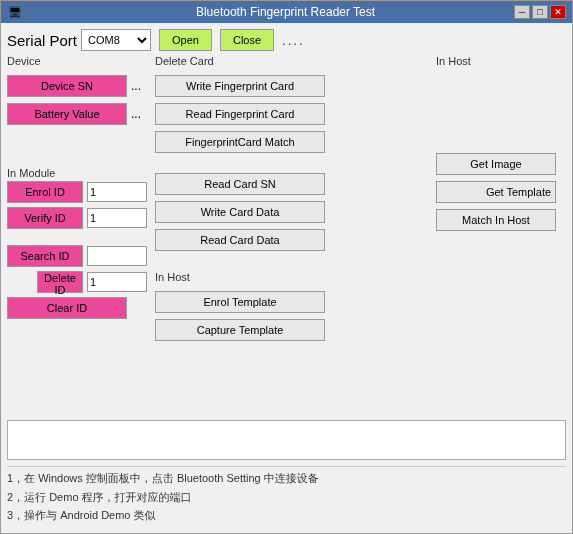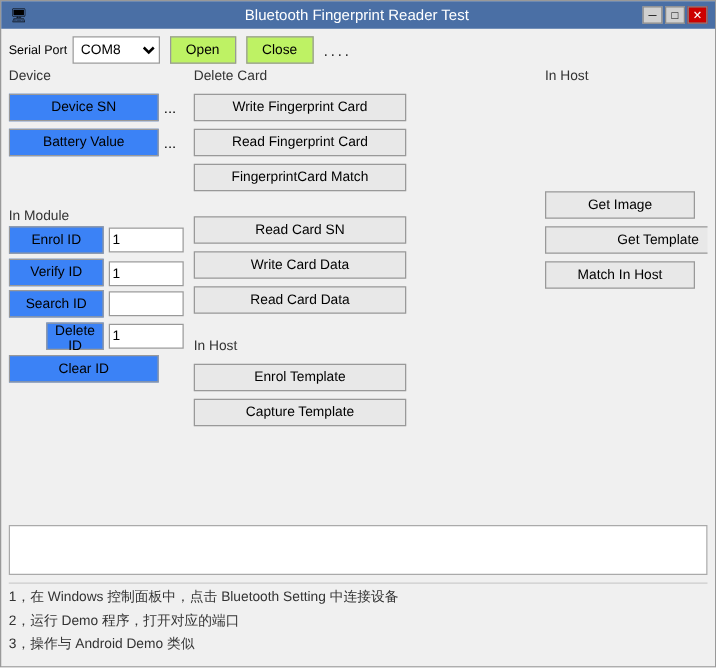--- a/index.html
+++ b/index.html
@@ -64,21 +64,21 @@
       align-items: center;
       gap: 8px;
       flex-shrink: 0;
     }
     .serial-port-group {
       display: flex;
       align-items: center;
       gap: 4px;
     }
     .serial-port-label {
-      font-size: 10px;
+      font-size: 15px;
     }
     .serial-port-select {
       width: 70px;
       height: 22px;
       border: 1px solid #999;
       background: white;
       font-size: 11px;
       padding: 0 2px;
     }
     .btn {
@@ -125,21 +125,21 @@
     .btn-row {
       display: flex;
       align-items: center;
       gap: 4px;
     }
     .btn-wide {
       width: 120px;
       height: 22px;
       padding: 0 4px;
       border: 1px solid #999;
-      background: #3b82f6;
+      background: #ec4899;
       font-size: 11px;
       cursor: pointer;
     }
     .btn-sc {
       width: 160px;
       height: 22px;
       border: 1px solid #999;
       background: #e8e8e8;
       font-size: 11px;
       cursor: pointer;
@@ -226,21 +226,21 @@
 
         <div class="spacer"></div>
         <div class="spacer"></div>
 
         <div class="in-module-group">
           <div class="panel-title">In Module</div>
           <div class="btn-row" style="margin-bottom:4px;">
             <button class="btn-wide">Enrol ID</button>
             <input class="input-small" type="text" value="1" style="">
           </div>
-          <div class="btn-row" style="margin-bottom:3px;align-items:flex-end;">
+          <div class="btn-row" style="margin-bottom:16px;">
             <button class="btn-wide">Verify ID</button>
             <input class="input-small" type="text" value="1" style="">
           </div>
           <div class="btn-row" style="margin-bottom:4px;">
             <button class="btn-wide">Search ID</button>
             <input class="input-small" type="text" value="" style="">
           </div>
           <div class="btn-row" style="margin-bottom:4px;padding-left:30px;">
             <button class="btn-wide">Delete ID</button>
             <input class="input-small" type="text" value="1" style="">
@@ -264,21 +264,21 @@
         <div class="panel-title">In Host</div>
         <button class="btn-sc" style="width:170px;">Enrol Template</button>
         <button class="btn-sc" style="width:170px;">Capture Template</button>
       </div>
 
       <div class="panel in-host-panel">
         <div class="panel-title">In Host</div>
         <div class="in-host-right">
           <div style="height: 72px;"></div>
           <button class="btn-sc" style="width:120px;">Get Image</button>
-          <button class="btn-sc" style="width:136px;padding-left:45px;">Get Template</button>
+          <button class="btn-sc" style="width:120px;padding-left:45px;">Get Template</button>
           <button class="btn-sc" style="width:120px;">Match In Host</button>
         </div>
       </div>
 
     </div>
 
     <div class="status-box"></div>
 
     <div class="instructions">
       <div>1，在 Windows 控制面板中，点击 Bluetooth Setting 中连接设备</div>

